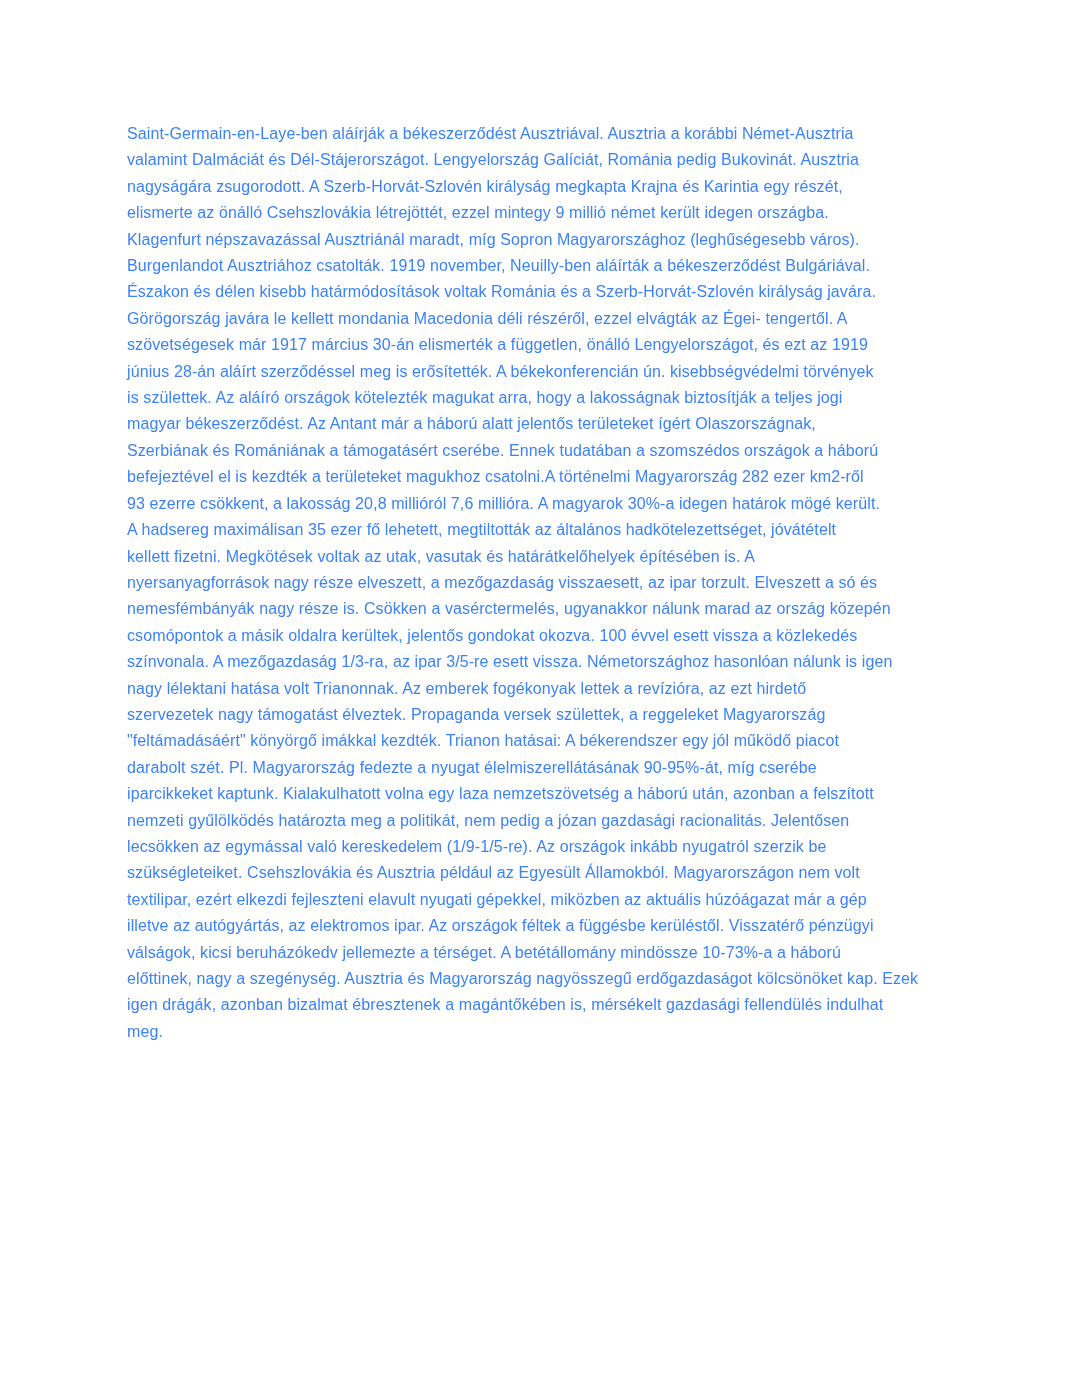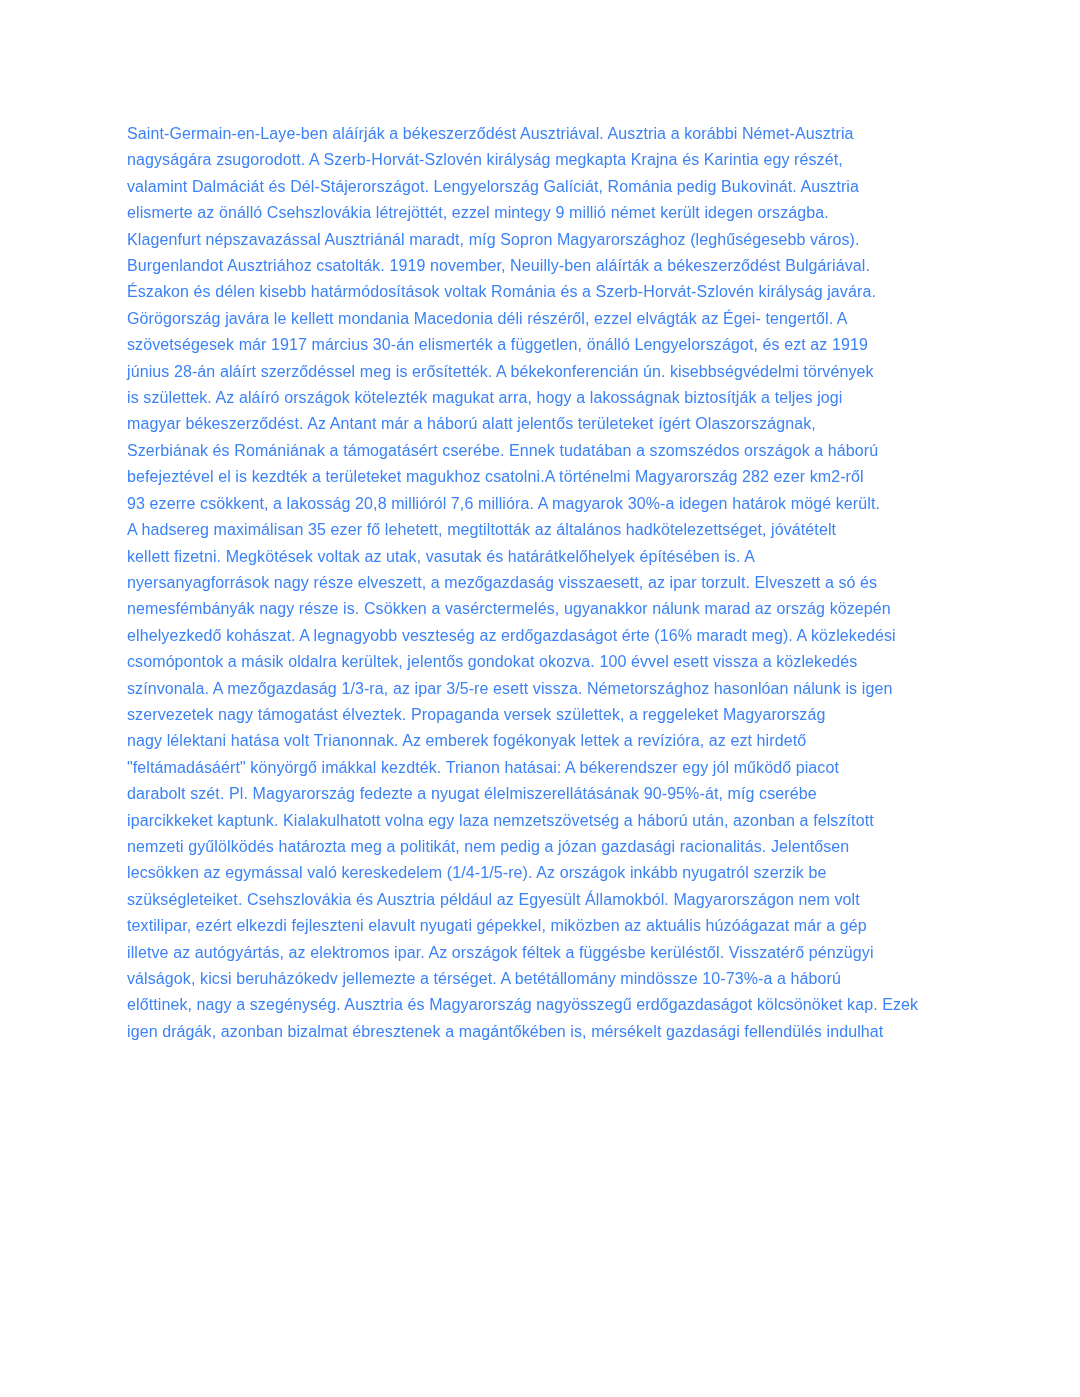--- a/index.html
+++ b/index.html
@@ -29,48 +29,48 @@
   .line {
     white-space: nowrap;
   }
 </style>
 </head>
 <body>
 
 <div class="page">
   <div class="text-block">
       <div class="line">Saint-Germain-en-Laye-ben aláírják a békeszerződést Ausztriával. Ausztria a korábbi Német-Ausztria</div>
+      <div class="line">valamint Dalmáciát és Dél-Stájerországot. Lengyelország Galíciát, Románia pedig Bukovinát. Ausztria</div>
       <div class="line">nagyságára zsugorodott. A Szerb-Horvát-Szlovén királyság megkapta Krajna és Karintia egy részét,</div>
-      <div class="line">valamint Dalmáciát és Dél-Stájerországot. Lengyelország Galíciát, Románia pedig Bukovinát. Ausztria</div>
       <div class="line">elismerte az önálló Csehszlovákia létrejöttét, ezzel mintegy 9 millió német került idegen országba.</div>
       <div class="line">Klagenfurt népszavazással Ausztriánál maradt, míg Sopron Magyarországhoz (leghűségesebb város).</div>
       <div class="line">Burgenlandot Ausztriához csatolták. 1919 november, Neuilly-ben aláírták a békeszerződést Bulgáriával.</div>
       <div class="line">Északon és délen kisebb határmódosítások voltak Románia és a Szerb-Horvát-Szlovén királyság javára.</div>
       <div class="line">Görögország javára le kellett mondania Macedonia déli részéről, ezzel elvágták az Égei- tengertől. A</div>
       <div class="line">szövetségesek már 1917 március 30-án elismerték a független, önálló Lengyelországot, és ezt az 1919</div>
       <div class="line">június 28-án aláírt szerződéssel meg is erősítették. A békekonferencián ún. kisebbségvédelmi törvények</div>
       <div class="line">is születtek. Az aláíró országok kötelezték magukat arra, hogy a lakosságnak biztosítják a teljes jogi</div>
       <div class="line">magyar békeszerződést. Az Antant már a háború alatt jelentős területeket ígért Olaszországnak,</div>
       <div class="line">Szerbiának és Romániának a támogatásért cserébe. Ennek tudatában a szomszédos országok a háború</div>
       <div class="line">befejeztével el is kezdték a területeket magukhoz csatolni.A történelmi Magyarország 282 ezer km2-ről</div>
       <div class="line">93 ezerre csökkent, a lakosság 20,8 millióról 7,6 millióra. A magyarok 30%-a idegen határok mögé került.</div>
       <div class="line">A hadsereg maximálisan 35 ezer fő lehetett, megtiltották az általános hadkötelezettséget, jóvátételt</div>
       <div class="line">kellett fizetni. Megkötések voltak az utak, vasutak és határátkelőhelyek építésében is. A</div>
       <div class="line">nyersanyagforrások nagy része elveszett, a mezőgazdaság visszaesett, az ipar torzult. Elveszett a só és</div>
       <div class="line">nemesfémbányák nagy része is. Csökken a vasérctermelés, ugyanakkor nálunk marad az ország közepén</div>
-      <div class="line">elhelyezkedő kohászat. A legnagyobb veszteség az erdőgazdaságot érte (16% maradt meg). A közlekedési</div>
       <div class="line">csomópontok a másik oldalra kerültek, jelentős gondokat okozva. 100 évvel esett vissza a közlekedés</div>
       <div class="line">színvonala. A mezőgazdaság 1/3-ra, az ipar 3/5-re esett vissza. Németországhoz hasonlóan nálunk is igen</div>
+      <div class="line">nagy lélektani hatása volt Trianonnak. Az emberek fogékonyak lettek a revízióra, az ezt hirdető</div>
       <div class="line">szervezetek nagy támogatást élveztek. Propaganda versek születtek, a reggeleket Magyarország</div>
-      <div class="line">nagy lélektani hatása volt Trianonnak. Az emberek fogékonyak lettek a revízióra, az ezt hirdető</div>
       <div class="line">"feltámadásáért" könyörgő imákkal kezdték. Trianon hatásai: A békerendszer egy jól működő piacot</div>
       <div class="line">darabolt szét. Pl. Magyarország fedezte a nyugat élelmiszerellátásának 90-95%-át, míg cserébe</div>
       <div class="line">iparcikkeket kaptunk. Kialakulhatott volna egy laza nemzetszövetség a háború után, azonban a felszított</div>
       <div class="line">nemzeti gyűlölködés határozta meg a politikát, nem pedig a józan gazdasági racionalitás. Jelentősen</div>
-      <div class="line">lecsökken az egymással való kereskedelem (1/4-1/5-re). Az országok inkább nyugatról szerzik be</div>
+      <div class="line">lecsökken az egymással való kereskedelem (1/9-1/5-re). Az országok inkább nyugatról szerzik be</div>
       <div class="line">szükségleteiket. Csehszlovákia és Ausztria például az Egyesült Államokból. Magyarországon nem volt</div>
       <div class="line">textilipar, ezért elkezdi fejleszteni elavult nyugati gépekkel, miközben az aktuális húzóágazat már a gép</div>
       <div class="line">illetve az autógyártás, az elektromos ipar. Az országok féltek a függésbe kerüléstől. Visszatérő pénzügyi</div>
       <div class="line">válságok, kicsi beruházókedv jellemezte a térséget. A betétállomány mindössze 10-73%-a a háború</div>
       <div class="line">előttinek, nagy a szegénység. Ausztria és Magyarország nagyösszegű erdőgazdaságot kölcsönöket kap. Ezek</div>
       <div class="line">igen drágák, azonban bizalmat ébresztenek a magántőkében is, mérsékelt gazdasági fellendülés indulhat</div>
+      <div class="line">meg.</div>
     </div>
 </div>
 
 </body></html>

